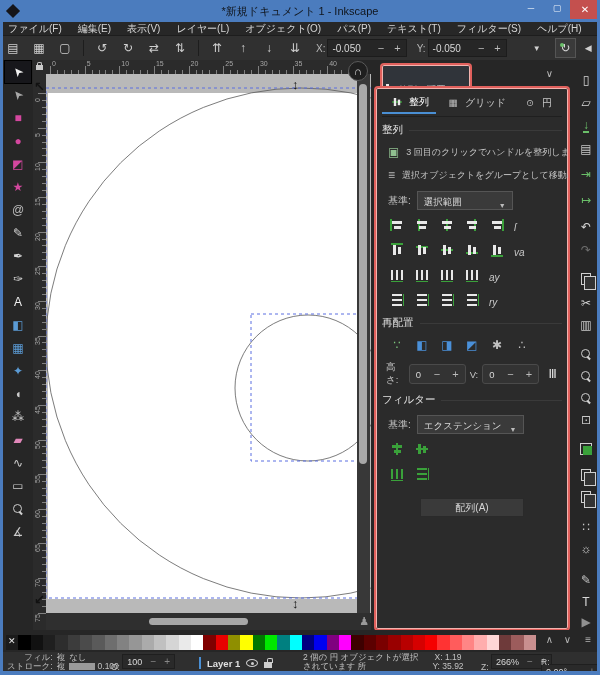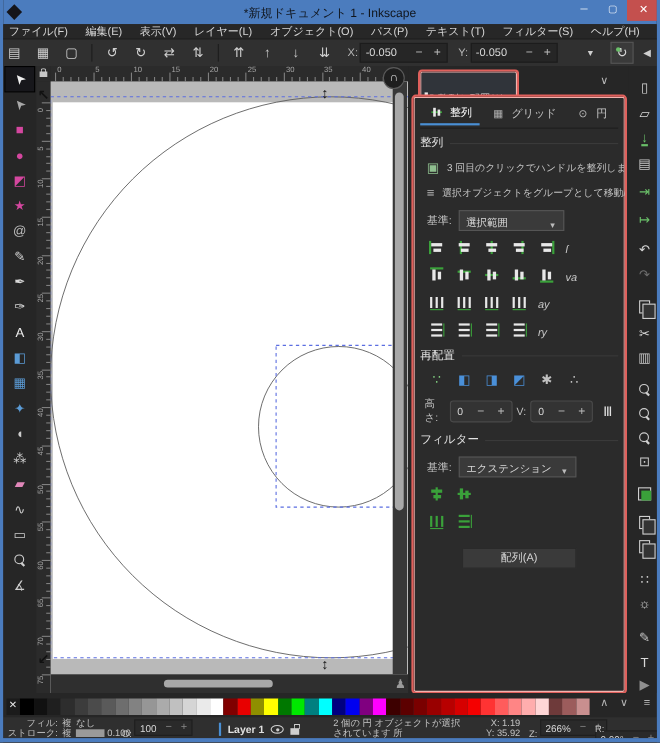--- a/index.html
+++ b/index.html
@@ -110,21 +110,21 @@
   .mini-spin .val { padding:0 4px; font-size:9px; color:#d8d8d8; }
   .mini-spin .sbtn { padding:0 4px; color:#888; font-size:10px; }
   #layerblock { display:flex; align-items:center; gap:6px; padding-top:3px; }
   #layerbar { width:2px; height:12px; background:#4a8fd4; }
   #layername { font-size:9.5px; color:#e0e0e0; font-weight:bold; }
   .eyeicon { position:relative; width:12px; height:8px; border:1px solid #cfcfcf; border-radius:50%; }
   .eyeicon::before { content:""; position:absolute; left:3.5px; top:1.5px; width:3px; height:3px; border-radius:50%; background:#cfcfcf; }
   .lockicon2 { position:relative; width:8px; height:6px; background:#cfcfcf; margin-top:3px; }
   .lockicon2::before { content:""; position:absolute; left:3px; top:-4px; width:4px; height:4px; border:1px solid #cfcfcf; border-bottom:none; border-radius:2px 2px 0 0; }
   .two-line { line-height:9px; padding-top:1px; }
-  .num2 { line-height:9px; padding-top:1px; text-align:right; }
+  .num2 { line-height:9px; padding-top:1px; text-align:center; }
 </style>
 </head>
 <body>
 
 <div id="app">
 
   
   <div id="titlebar">
     <div id="appicon"></div>
     <div id="title">*新規ドキュメント 1 - Inkscape</div>

